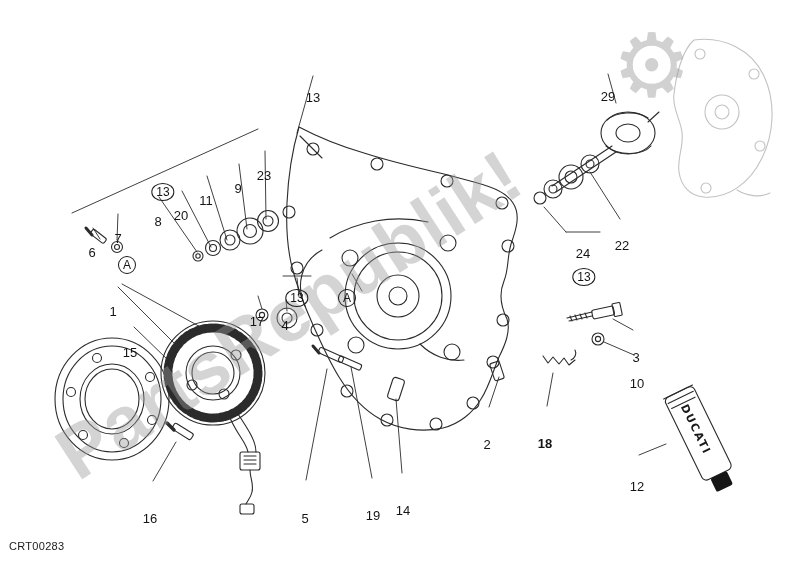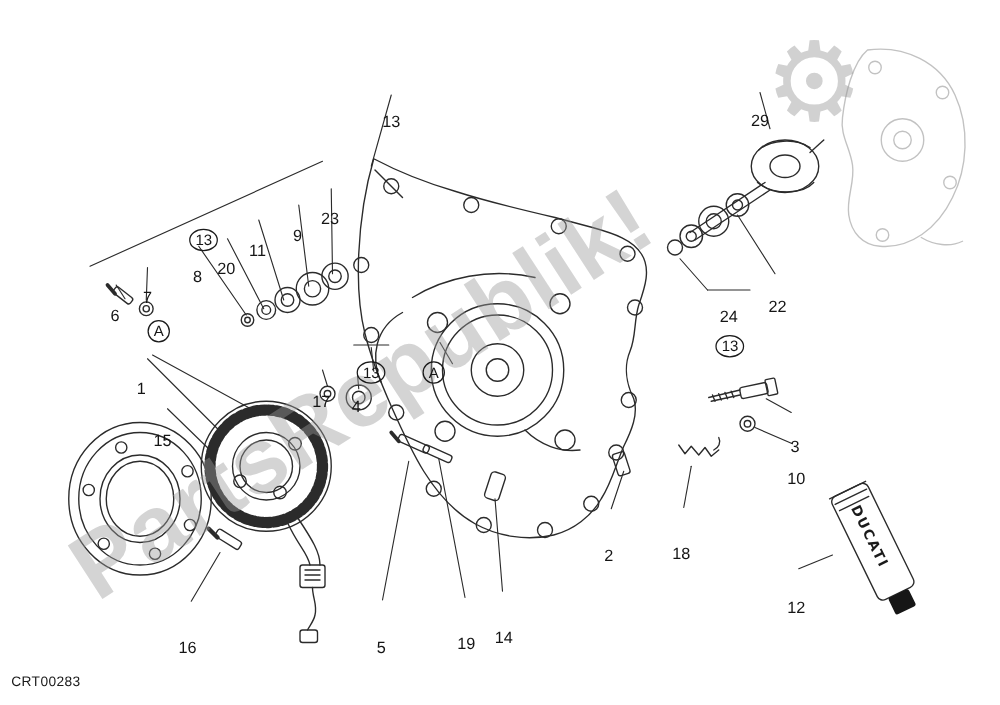--- a/index.html
+++ b/index.html
@@ -247,21 +247,21 @@
       <div class="callout circled" style="left: 584px; top: 245px;">13</div>
       <div class="callout" style="left: 113px; top: 279px;">1</div>
       <div class="callout circled" style="left: 297px; top: 266px;">13</div>
       <div class="callout circled" style="left: 347px; top: 266px;">A</div>
       <div class="callout" style="left: 257px; top: 289px;">17</div>
       <div class="callout" style="left: 285px; top: 293px;">4</div>
       <div class="callout" style="left: 130px; top: 320px;">15</div>
       <div class="callout" style="left: 636px; top: 325px;">3</div>
       <div class="callout" style="left: 637px; top: 351px;">10</div>
       <div class="callout" style="left: 487px; top: 412px;">2</div>
-      <div class="callout" style="left: 545px; top: 411px;">18</div>
+      <div class="callout" style="left: 545px; top: 411px; font-weight: bold;">18</div>
       <div class="callout" style="left: 150px; top: 486px;">16</div>
       <div class="callout" style="left: 305px; top: 486px;">5</div>
       <div class="callout" style="left: 373px; top: 483px;">19</div>
       <div class="callout" style="left: 403px; top: 478px;">14</div>
       <div class="callout" style="left: 637px; top: 454px;">12</div>
     </div>
 
   <div class="code">CRT00283</div>
 </div>
 

